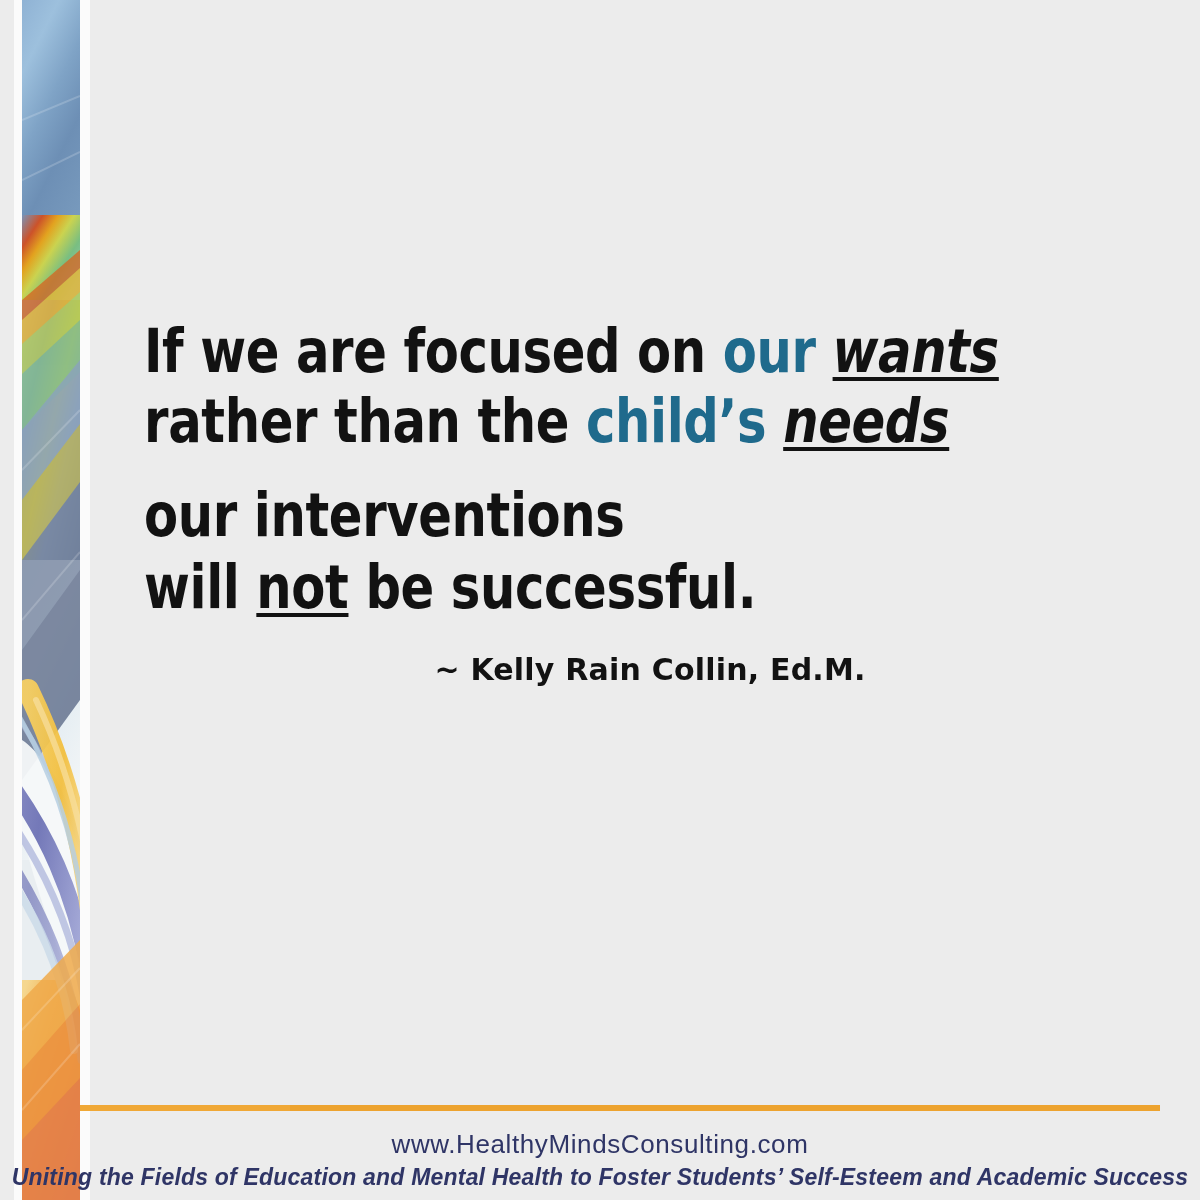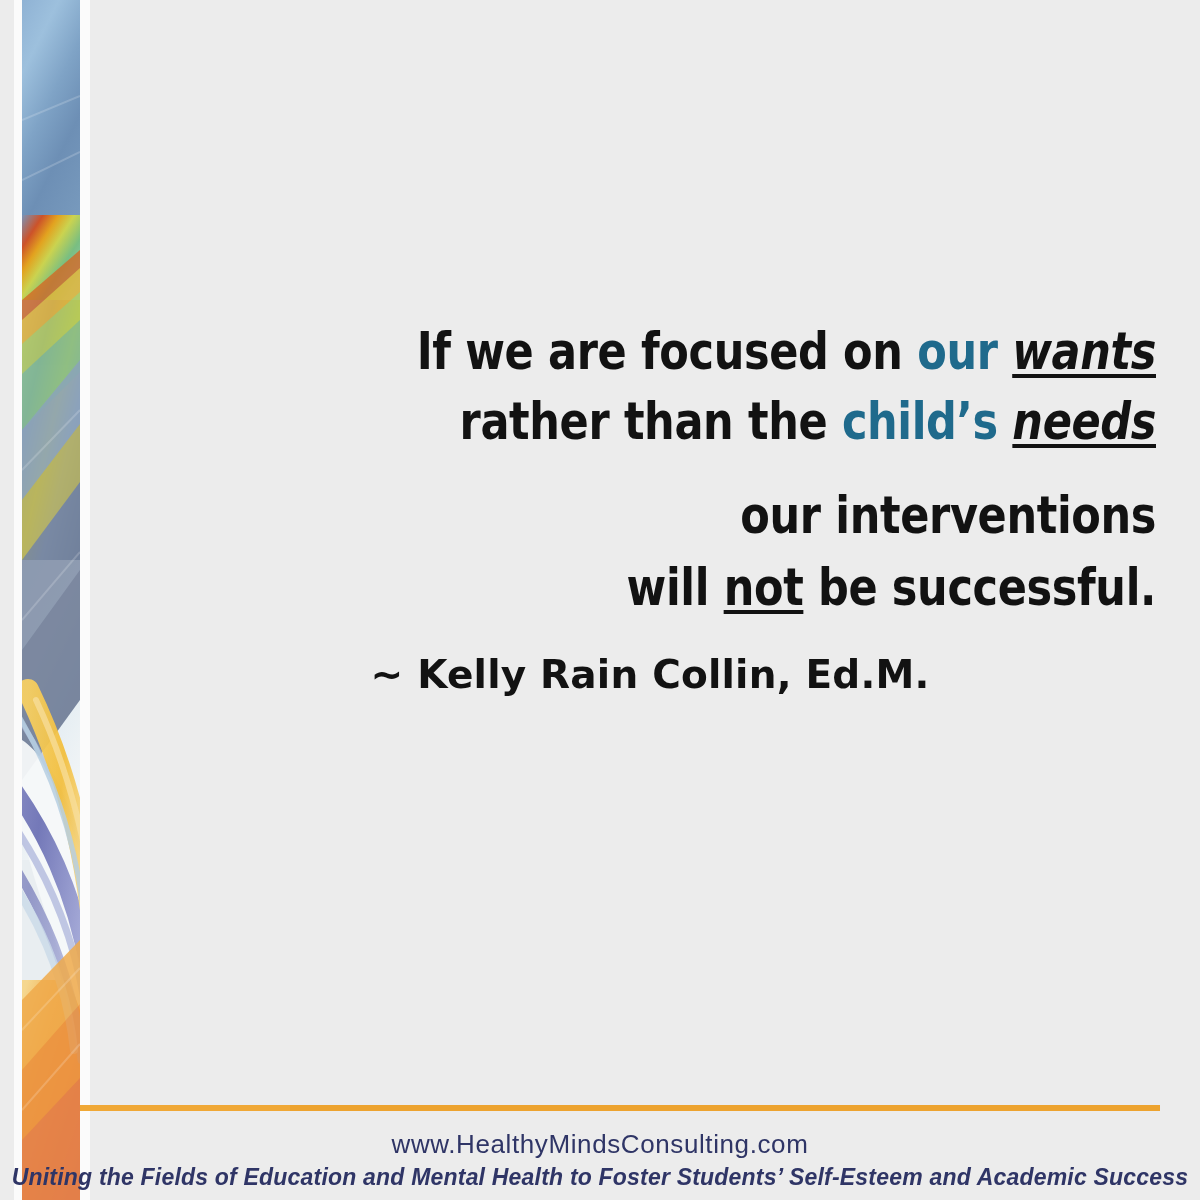--- a/index.html
+++ b/index.html
@@ -46,25 +46,25 @@
     overflow: hidden;
   }
   .strip svg { display: block; width: 58px; height: 1200px; }
 
   
   .quote {
     position: absolute;
     left: 100px;
     top: 316px;
     width: 1100px;
-    text-align: right;
+    text-align: left;
     color: #121212;
     font-family: "Liberation Sans Narrow", "DejaVu Sans Condensed", "Liberation Sans", sans-serif;
     font-weight: 700;
-    font-size: 52px;
+    font-size: 60px;
     line-height: 70px;
     letter-spacing: -0.4px;
     -webkit-font-smoothing: antialiased;
   }
   .quote .ln {
     display: block;
     white-space: nowrap;
     transform: scaleX(0.92);
     transform-origin: center center;
   }
@@ -88,21 +88,21 @@
   
   .attribution {
     position: absolute;
     left: 100px;
     top: 652px;
     width: 1100px;
     text-align: center;
     color: #121212;
     font-family: "DejaVu Sans", "Liberation Sans", sans-serif;
     font-weight: 700;
-    font-size: 39px;
+    font-size: 30px;
     letter-spacing: 0.2px;
   }
 
   
   .rule {
     position: absolute;
     left: 80px;
     top: 1105px;
     width: 1080px;
     height: 6px;

